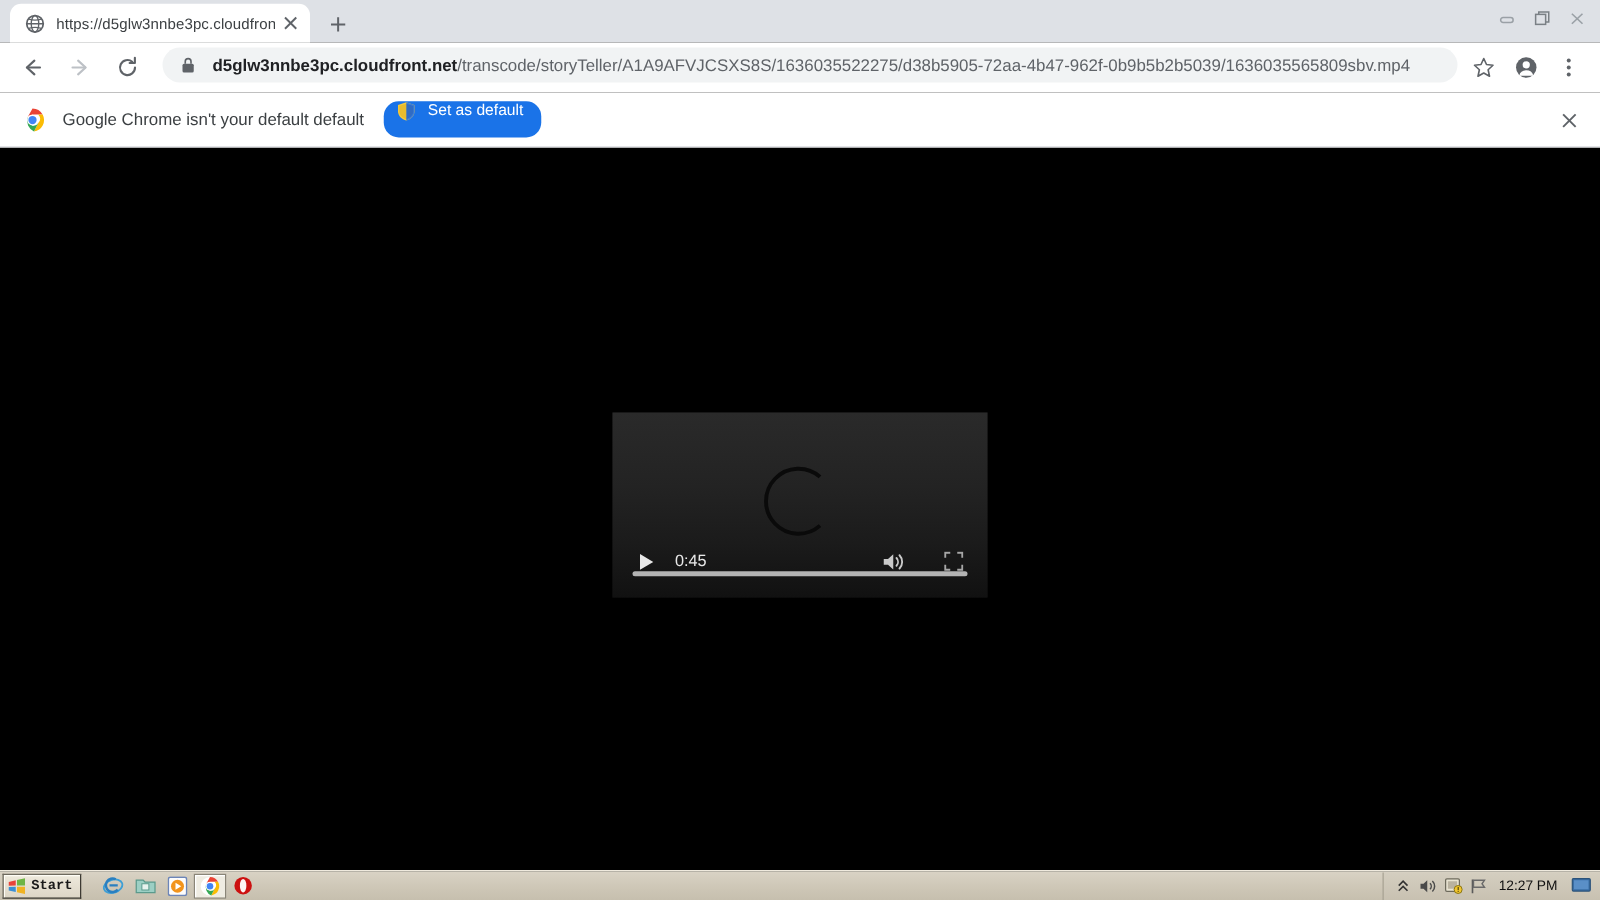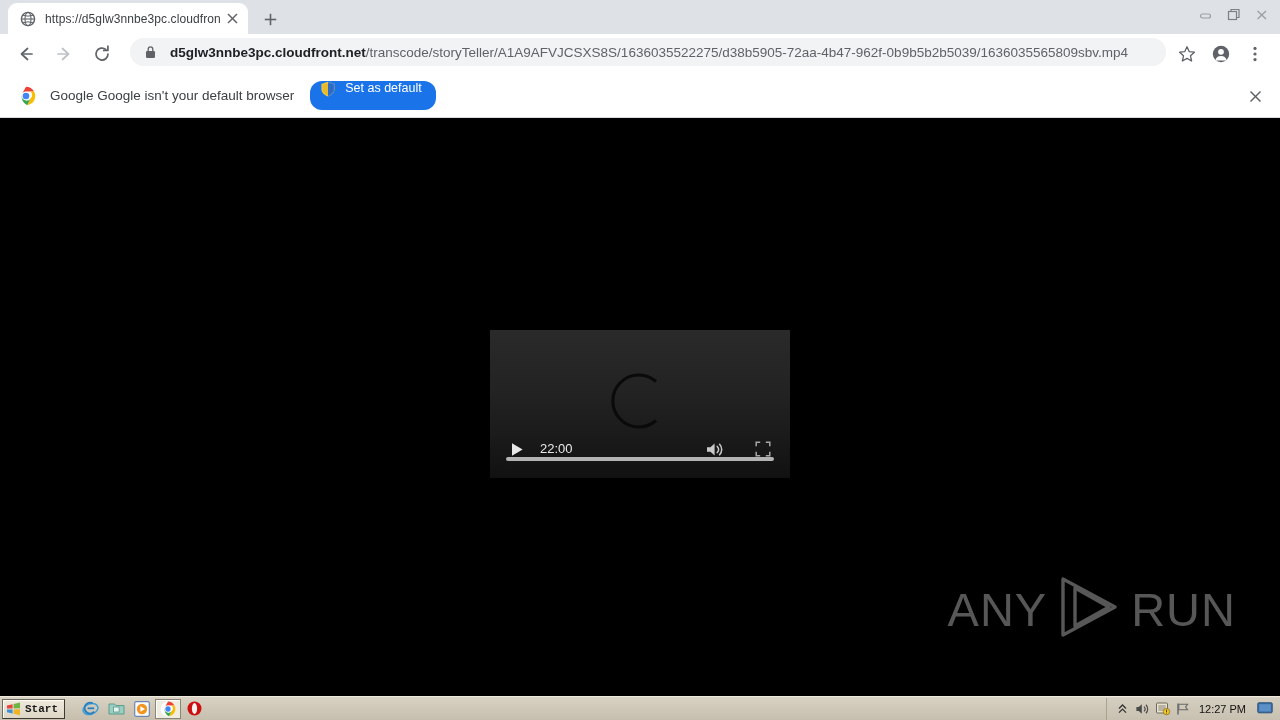--- a/index.html
+++ b/index.html
@@ -287,21 +287,21 @@
     <span class="infobar-icon">
       <svg width="20" height="20" viewBox="0 0 20 20">
         <circle cx="10" cy="10" r="9.3" fill="#fff"></circle>
         <path d="M10 0.7 A9.3 9.3 0 0 1 18.1 5.5 L10 5.5 A4.5 4.5 0 0 0 6.1 7.8 Z" fill="#ea4335"></path>
         <path d="M18.1 5.5 A9.3 9.3 0 0 1 11.2 19.2 L14.6 12.4 A4.5 4.5 0 0 0 14.5 5.5 Z" fill="#fbbc05"></path>
         <path d="M11.2 19.2 A9.3 9.3 0 0 1 6.1 7.8 L9.6 14.4 A4.5 4.5 0 0 0 14.6 12.4 Z" fill="#34a853"></path>
         <circle cx="10" cy="10" r="4.3" fill="#fff"></circle>
         <circle cx="10" cy="10" r="3.3" fill="#4285f4"></circle>
       </svg>
     </span>
-    <span class="infobar-text">Google Google isn't your default browser</span>
+    <span class="infobar-text">Google Chrome isn't your default default</span>
 
     <button class="infobar-btn">
       <span class="shield">
         <svg width="16" height="16" viewBox="0 0 16 16">
           <path d="M8 0.8 L14.6 3 V8 C14.6 11.7 11.6 14.4 8 15.4 C4.4 14.4 1.4 11.7 1.4 8 V3 Z" fill="#f5c93b"></path>
           <path d="M8 0.8 L14.6 3 V8 C14.6 11.7 11.6 14.4 8 15.4 Z" fill="#3b7dd8"></path>
           <path d="M8 1.9 L13.6 3.8 V8 C13.6 10.6 11.4 13.2 8 14.3 Z" fill="#2f6bc4"></path>
           <path d="M8 1.9 L2.4 3.8 V8 C2.4 10.6 4.6 13.2 8 14.3 Z" fill="#e8bb2e"></path>
         </svg>
       </span>
@@ -326,21 +326,21 @@
           <path d="M52 16.5 A26 26 0 1 0 52 55.5" fill="none" stroke="#0a0a0a" stroke-width="3.1" stroke-linecap="butt"></path>
         </svg>
       </div>
 
       <div class="controls">
         <div class="ctl">
           <svg width="14" height="15" viewBox="0 0 14 15">
             <path d="M2 1.2 L12.6 7.5 L2 13.8 Z" fill="#e8e8e8"></path>
           </svg>
         </div>
-        <div class="ctl-time">22:00</div>
+        <div class="ctl-time">0:45</div>
         <div class="ctl-spacer"></div>
         <div class="ctl ctl-vol">
           <svg width="20" height="17" viewBox="0 0 20 17">
             <path d="M2 6.2 H5.4 L9.6 2.4 V14.6 L5.4 10.8 H2 Z" fill="#c9c9c9"></path>
             <path d="M12.2 5.4 a4.6 4.6 0 0 1 0 6.2" fill="none" stroke="#c9c9c9" stroke-width="1.5" stroke-linecap="round"></path>
             <path d="M14.6 3.2 a7.7 7.7 0 0 1 0 10.6" fill="none" stroke="#c9c9c9" stroke-width="1.5" stroke-linecap="round"></path>
           </svg>
         </div>
         <div class="ctl">
           <svg width="16" height="16" viewBox="0 0 16 16">
@@ -348,30 +348,20 @@
             <path d="M10.8 1.2 H14.8 V5.2" fill="none" stroke="#a6a6a6" stroke-width="1.5"></path>
             <path d="M14.8 10.8 V14.8 H10.8" fill="none" stroke="#a6a6a6" stroke-width="1.5"></path>
             <path d="M5.2 14.8 H1.2 V10.8" fill="none" stroke="#a6a6a6" stroke-width="1.5"></path>
           </svg>
         </div>
       </div>
 
       <div class="seekbar"></div>
     </div>
 
-    <div class="watermark">
-      <span class="wm-text">ANY</span>
-      <span class="wm-logo">
-        <svg width="72" height="66" viewBox="0 0 72 66">
-          <path d="M10 5 L10 61 L62 33 Z" fill="none" stroke="#cfcfcf" stroke-width="3.4" stroke-linejoin="round"></path>
-          <path d="M22 14 L22 52 L56 33 Z" fill="none" stroke="#cfcfcf" stroke-width="3.4" stroke-linejoin="round"></path>
-        </svg>
-      </span>
-      <span class="wm-text">RUN</span>
-    </div>
   </div>
 
   <div class="taskbar">
 
     <div class="start-btn">
       <svg width="15" height="14" viewBox="0 0 15 14">
         <path d="M1 3.6 L6.6 2.2 L6.6 6.4 L1 6.6 Z" fill="#e8443a"></path>
         <path d="M7.6 2 L14 0.6 L14 6.3 L7.6 6.4 Z" fill="#6fb544"></path>
         <path d="M1 7.5 L6.6 7.4 L6.6 11.6 L1 10.3 Z" fill="#3b8fd4"></path>
         <path d="M7.6 7.4 L14 7.3 L14 13.2 L7.6 11.8 Z" fill="#f0b323"></path>

